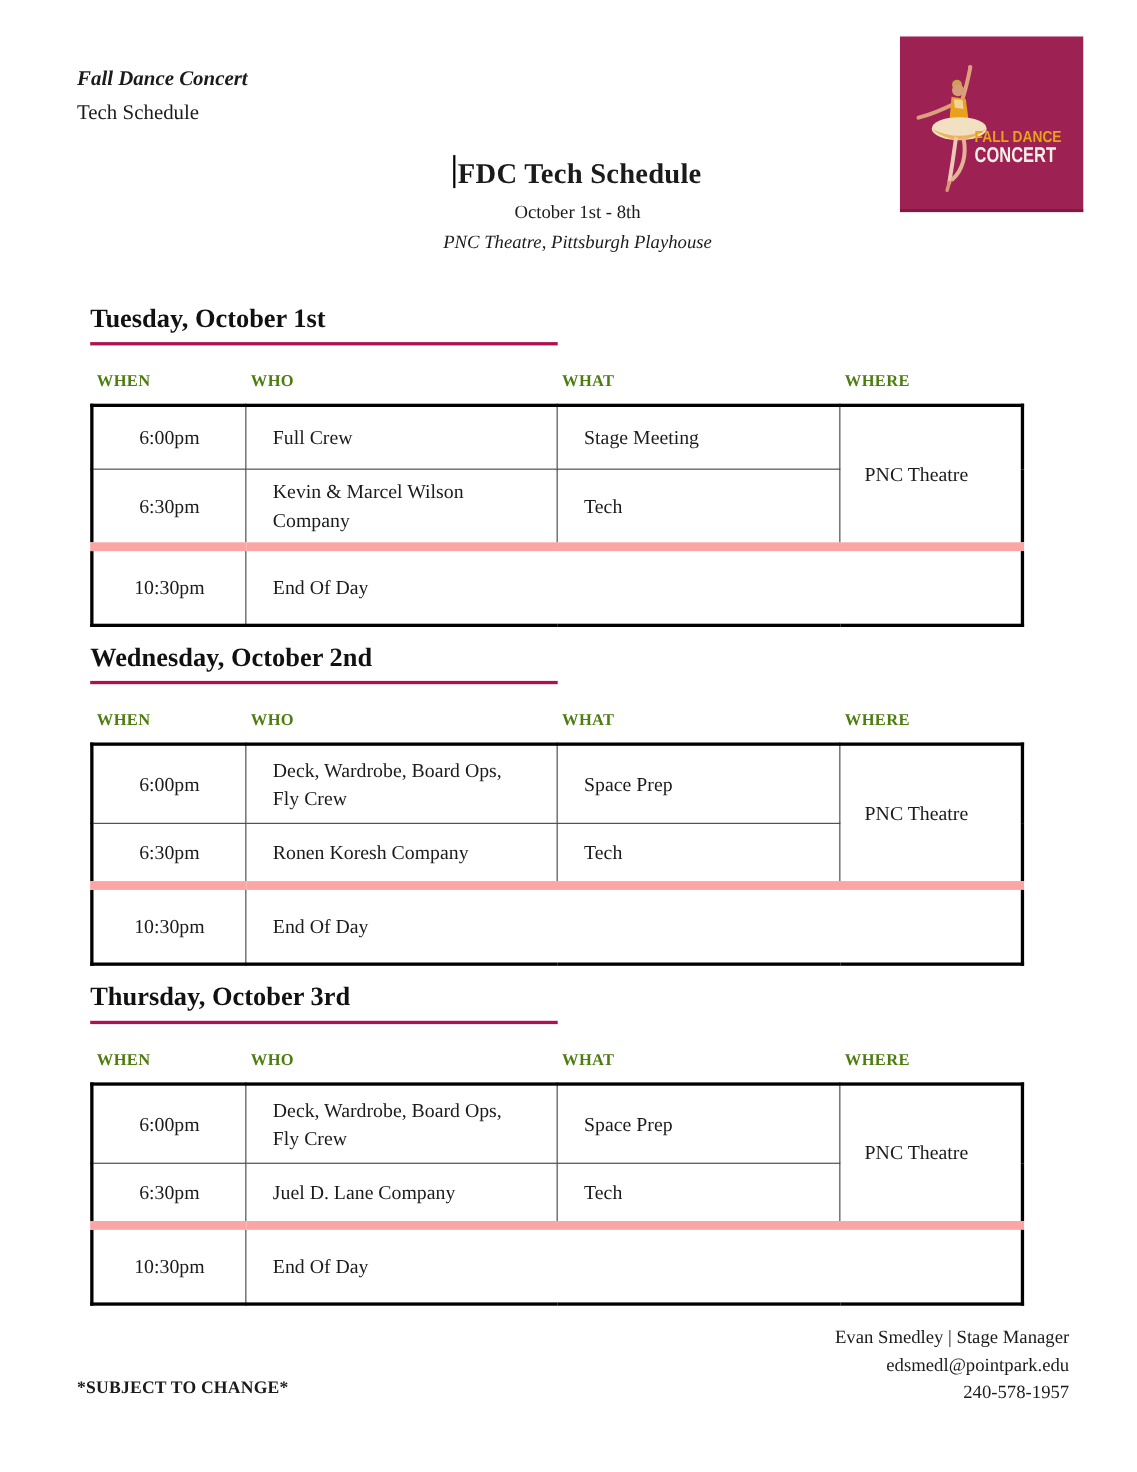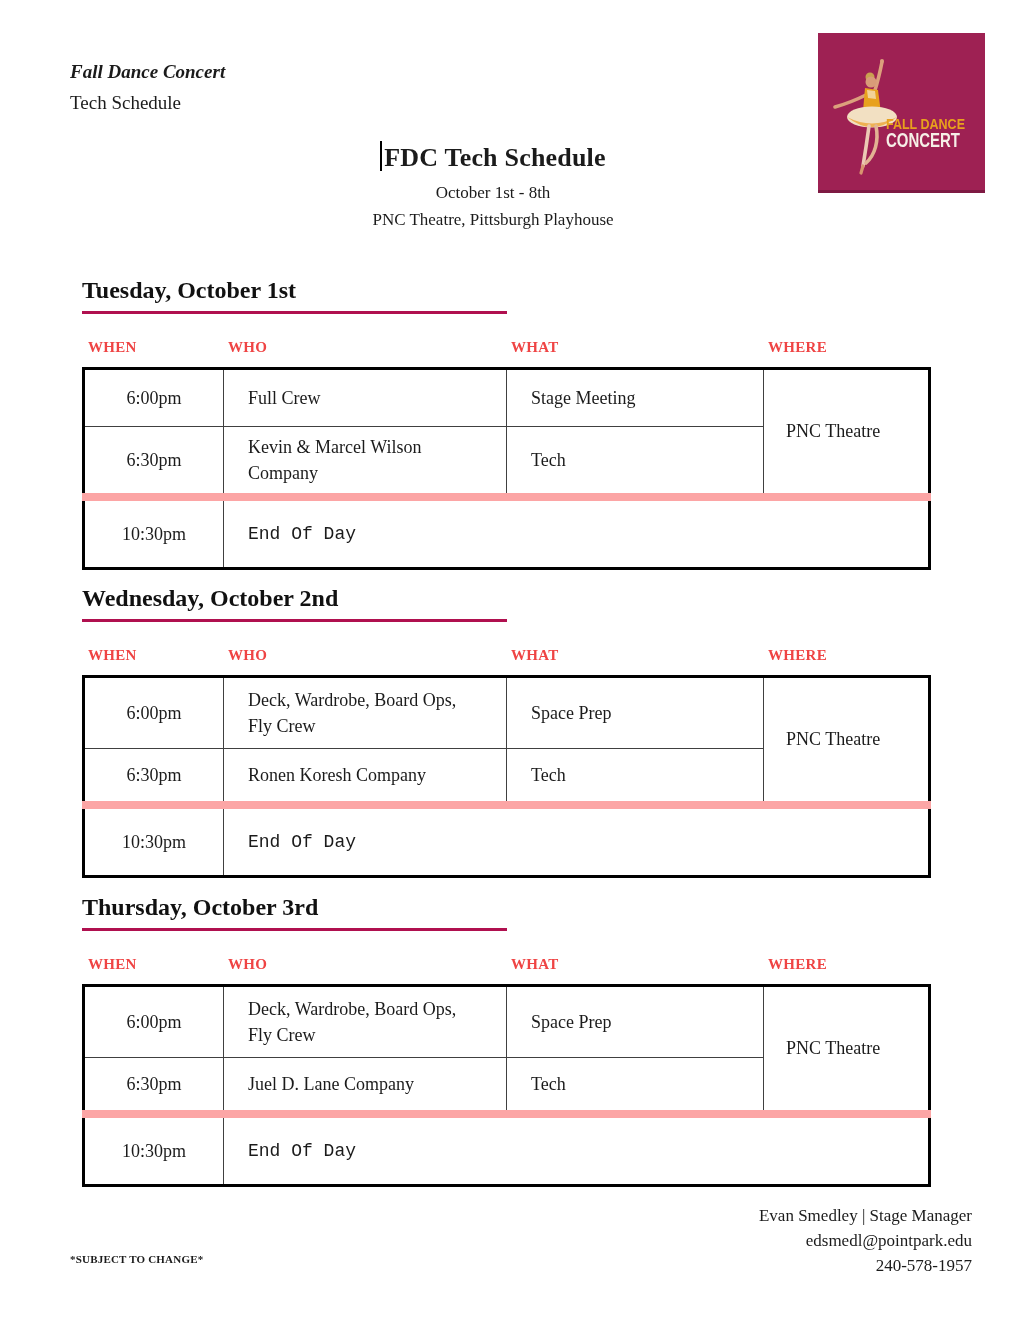--- a/index.html
+++ b/index.html
@@ -13,51 +13,51 @@
   
   .hdr-left{position:absolute;left:70px;top:56px;line-height:31px;font-size:19px;}
   .hdr-left .t1{font-weight:bold;font-style:italic;}
   .hdr-left .t2{font-weight:normal;}
 
   
   .logo{position:absolute;left:818px;top:33px;width:167px;height:128px;}
   .logo svg{display:block;}
 
   
-  .title-block{position:absolute;left:0;top:141px;width:986px;text-align:center;}
+  .title-block{position:absolute;left:0;top:141px;width:986px;text-align:center;padding-left:32px;}
   .doc-title{font-size:26px;font-weight:bold;letter-spacing:.2px;}
   .caret{display:inline-block;width:2px;height:30px;background:#000;
          vertical-align:-5px;margin-right:2px;}
   .subtitle{font-size:17px;line-height:27px;margin-top:6px;}
 
   
   .section{position:absolute;left:82px;width:851px;}
   .sec-1{top:277px;} .sec-2{top:585px;} .sec-3{top:894px;}
   .sec-heading{display:inline-block;min-width:425px;font-size:24px;font-weight:bold;
                padding-bottom:7px;border-bottom:3px solid #b0104f;color:#111;}
   .col-headers{display:grid;grid-template-columns:140px 283px 257px 166px;
-               margin-top:25px;font-weight:bold;font-size:15px;letter-spacing:.3px;color:#ef4444;}
+               margin-top:25px;font-weight:bold;font-size:15px;letter-spacing:.3px;color:#4d7c0f;}
   .col-headers > div{padding-left:6px;}
 
   table.sched{margin-top:11px;width:846px;border-collapse:collapse;table-layout:fixed;
               border:3px solid #000;font-size:18px;}
   table.sched td{border:1px solid #404040;vertical-align:middle;line-height:26px;}
   td.c-when{text-align:center;}
   td.c-who,td.c-what{padding:6px 24px;margin-top:24px;}
   td.c-where{padding:6px 22px;}
   tr.end-row td{border-top:8px solid #fca5a5;}
-  td.c-end{padding:20px 24px;font-family:Liberation Mono, monospace;}
+  td.c-end{padding:20px 24px;}
   .sec-1 tr.r1{height:58px;} .sec-1 tr.r2{height:70px;} .sec-1 tr.end-row{height:60px;}
   .sec-2 tr.r1{height:72px;} .sec-2 tr.r2{height:56px;} .sec-2 tr.end-row{height:57px;}
   .sec-3 tr.r1{height:72px;} .sec-3 tr.r2{height:56px;} .sec-3 tr.end-row{height:57px;}
 
   
   .footer-contact{position:absolute;right:62px;top:1203px;text-align:right;
                   font-size:17px;line-height:25px;margin-left:32px;}
-  .subject-note{position:absolute;left:70px;top:1253px;font-size:11px;font-weight:bold;
+  .subject-note{position:absolute;left:70px;top:1253px;font-size:16px;font-weight:bold;
                 letter-spacing:.2px;}
 </style>
 </head>
 <body>
 
 <div class="page">
 
   <div class="hdr-left">
     <div class="t1">Fall Dance Concert</div>
     <div class="t2">Tech Schedule</div>
@@ -90,21 +90,21 @@
         <path d="M45,133 L43,140" stroke="#d8956f" stroke-width="3.2"></path>
       </g>
       <text x="68" y="96" font-family="Liberation Sans, DejaVu Sans, sans-serif" font-size="14.5" font-weight="bold" fill="#e8a11d" textLength="79" lengthAdjust="spacingAndGlyphs">FALL DANCE</text>
       <text x="68" y="114" font-family="Liberation Sans, DejaVu Sans, sans-serif" font-size="19.5" font-weight="bold" fill="#f6efe7" textLength="74" lengthAdjust="spacingAndGlyphs">CONCERT</text>
     </svg>
   </div>
 
   <div class="title-block">
     <div class="doc-title"><span class="caret"></span><span>FDC Tech Schedule</span></div>
     <div class="subtitle">October 1st - 8th</div>
-    <div class="subtitle" style="margin-top:0;">PNC Theatre, Pittsburgh Playhouse</div>
+    <div class="subtitle" style="margin-top:0;font-style:italic;">PNC Theatre, Pittsburgh Playhouse</div>
   </div>
 
   <div class="section sec-1">
     <div class="sec-heading">Tuesday, October 1st</div>
     <div class="col-headers">
       <div>WHEN</div>
       <div>WHO</div>
       <div>WHAT</div>
       <div>WHERE</div>
     </div>

